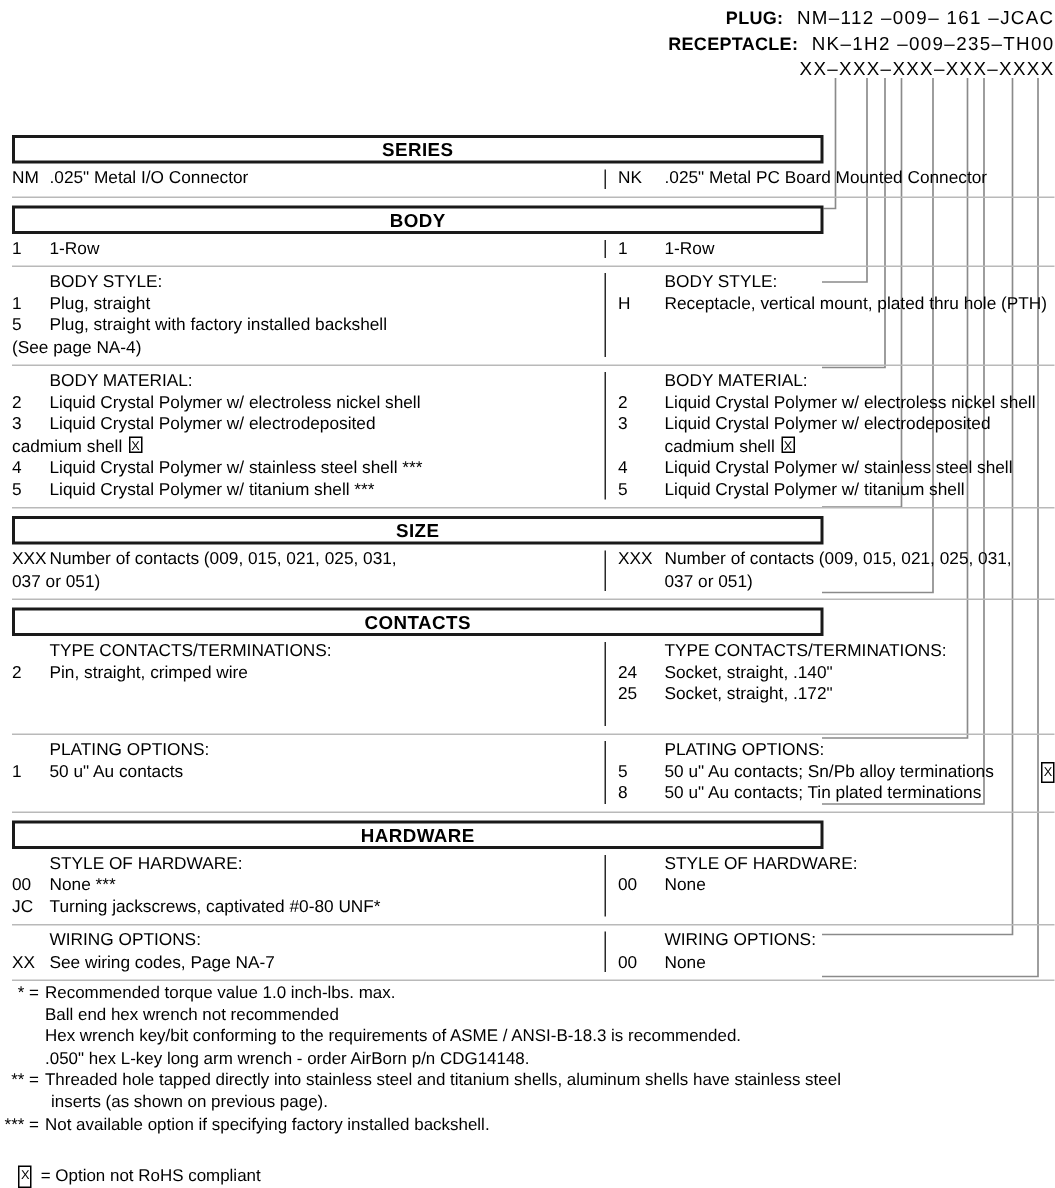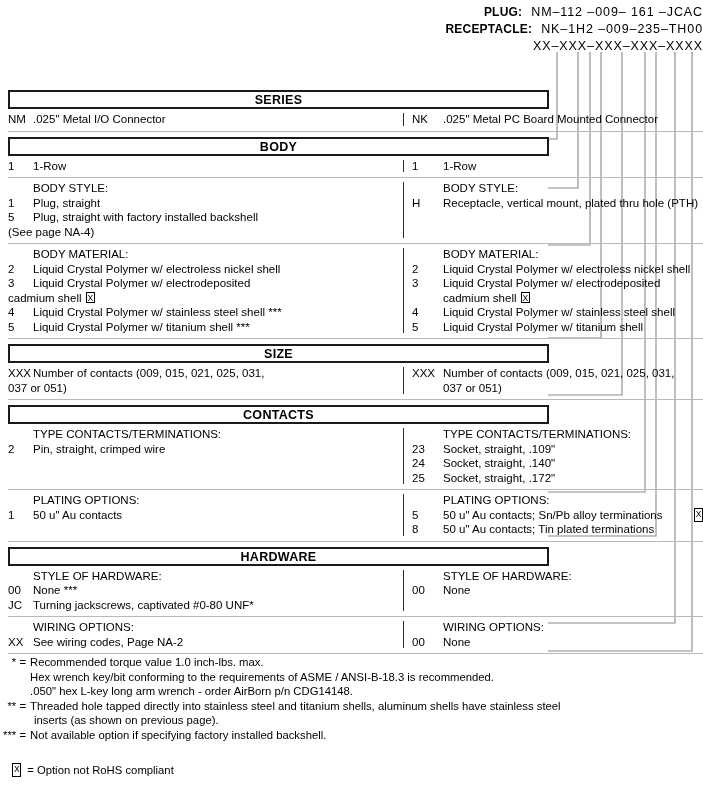--- a/index.html
+++ b/index.html
@@ -342,24 +342,20 @@
       <div class="grp-title">TYPE CONTACTS/TERMINATIONS:</div>
       <div class="opt">
         <span class="code">2</span>
         <span class="desc">Pin, straight, crimped wire</span>
       </div>
       <div style="height:29px;"></div>
     </div>
     <div class="half right">
       <div class="grp-title" style="padding-left:31px;">TYPE CONTACTS/TERMINATIONS:</div>
       <div class="opt rcode">
-        <span class="code">23</span>
-        <span class="desc">Socket, straight, .109"</span>
-      </div>
-      <div class="opt rcode">
         <span class="code">24</span>
         <span class="desc">Socket, straight, .140"</span>
       </div>
       <div class="opt rcode">
         <span class="code">25</span>
         <span class="desc">Socket, straight, .172"</span>
       </div>
     </div>
   </div>
 
@@ -408,37 +404,41 @@
         <span class="desc">None</span>
       </div>
     </div>
   </div>
 
   <div class="rowblock">
     <div class="half left">
       <div class="grp-title">WIRING OPTIONS:</div>
       <div class="opt">
         <span class="code">XX</span>
-        <span class="desc">See wiring codes, Page NA-2</span>
+        <span class="desc">See wiring codes, Page NA-7</span>
       </div>
     </div>
     <div class="half right">
       <div class="grp-title" style="padding-left:31px;">WIRING OPTIONS:</div>
       <div class="opt rcode">
         <span class="code">00</span>
         <span class="desc">None</span>
       </div>
     </div>
   </div>
 </div>
 
 <div id="footnotes">
   <div class="fn">
     <span class="marker">* =</span>
     <span class="body">Recommended torque value 1.0 inch-lbs. max.</span>
+  </div>
+  <div class="fn">
+    <span class="marker"></span>
+    <span class="body">Ball end hex wrench not recommended</span>
   </div>
   <div class="fn">
     <span class="marker"></span>
     <span class="body">Hex wrench key/bit conforming to the requirements of ASME / ANSI-B-18.3 is recommended.</span>
   </div>
   <div class="fn">
     <span class="marker"></span>
     <span class="body">.050" hex L-key long arm wrench - order AirBorn p/n CDG14148.</span>
   </div>
 

